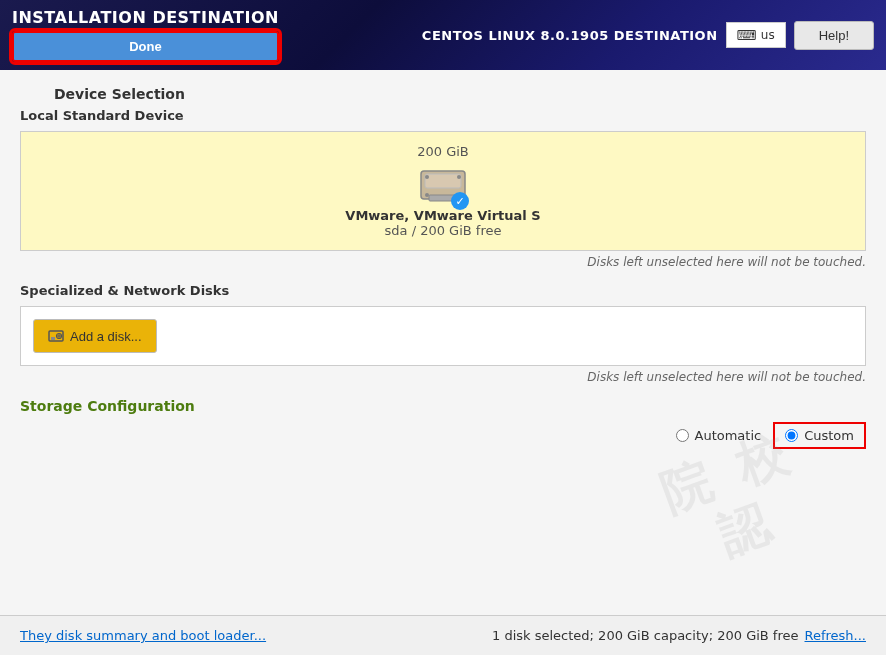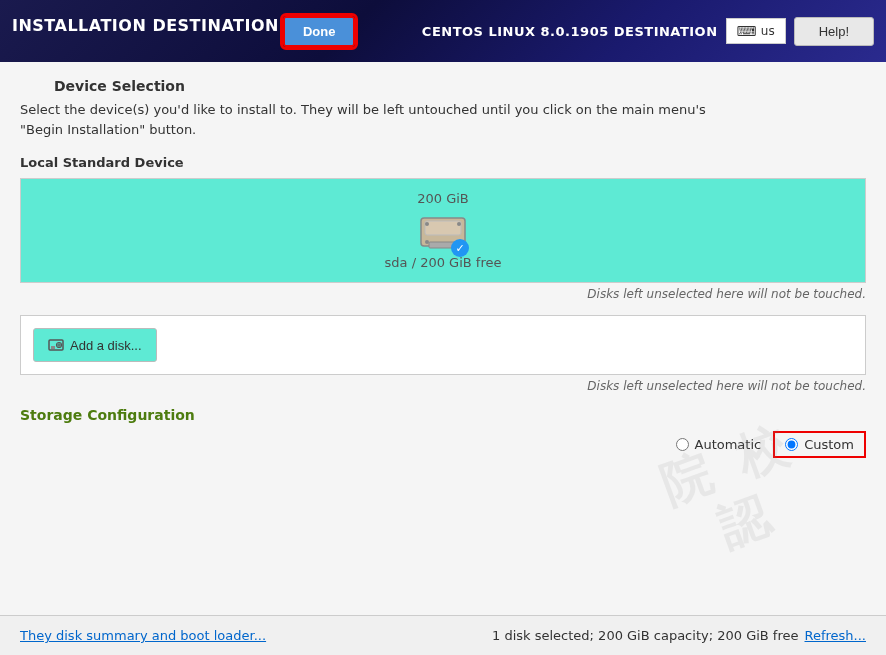--- a/index.html
+++ b/index.html
@@ -16,21 +16,21 @@
     .header {
       background: linear-gradient(135deg, #1a1a4e 0%, #0d0d3b 40%, #1a1a6e 70%, #2a2a8e 100%);
       display: flex;
       align-items: center;
       justify-content: space-between;
       padding: 8px 12px;
       min-height: 62px;
     }
     .header-left {
       display: flex;
-      flex-direction: row;
+      flex-direction: column;
       gap: 4px;
     }
     .header-title {
       color: white;
       font-size: 16px;
       font-weight: bold;
       letter-spacing: 0.5px;
     }
     .done-btn {
       background: #4a90d9;
@@ -105,21 +105,21 @@
     .sub-section-title {
       font-size: 13px;
       font-weight: bold;
       color: #333;
       margin-bottom: 8px;
     }
 
     
     .disk-box {
       border: 1px solid #ccc;
-      background: #5eead4;
+      background: #fef9c3;
       padding: 12px 16px;
       margin-bottom: 4px;
       display: flex;
       flex-direction: column;
       align-items: center;
       min-height: 100px;
       position: relative;
     }
 
     .disk-size {
@@ -159,21 +159,21 @@
       border: 1px solid #ccc;
       background: white;
       padding: 10px 12px;
       margin-bottom: 4px;
       min-height: 60px;
       display: flex;
       align-items: center;
     }
 
     .add-disk-btn {
-      background: #5eead4;
+      background: #eab308;
       border: 1px solid #bbb;
       padding: 8px 14px;
       font-size: 13px;
       cursor: pointer;
       border-radius: 3px;
       display: flex;
       align-items: center;
       gap: 6px;
       color: #333;
     }
@@ -306,24 +306,20 @@
       <span>us</span>
     </div>
     <button class="help-btn">Help!</button>
   </div>
 </div>
 
 <div class="content-wrapper">
 <div class="main-content">
 
   <div class="section-title">Device Selection</div>
-  <div class="description">
-    <span>Select the device(s) you'd like to install to.  They will be left untouched until you click on the main menu's</span><br>
-    <span>"Begin Installation" button.</span>
-  </div>
 
   <div class="sub-section-title">Local Standard Device</div>
   <div class="disk-box">
     <div class="disk-size">200 GiB</div>
     <div class="disk-icon-area">
       <div style="position:relative; display:inline-block;">
         <svg class="hdd-svg" viewBox="0 0 48 38" xmlns="http://www.w3.org/2000/svg">
 
           <rect x="2" y="4" width="44" height="28" rx="3" ry="3" fill="#c8b89a" stroke="#888" stroke-width="1.5"></rect>
 
@@ -332,28 +328,30 @@
           <rect x="6" y="7" width="36" height="14" rx="2" fill="#d8c8b0" stroke="#bbb" stroke-width="1"></rect>
 
           <circle cx="8" cy="10" r="2" fill="#888"></circle>
           <circle cx="40" cy="10" r="2" fill="#888"></circle>
           <circle cx="8" cy="28" r="2" fill="#888"></circle>
           <circle cx="40" cy="28" r="2" fill="#888"></circle>
         </svg>
         <div class="checkmark-badge">✓</div>
       </div>
     </div>
+    <div class="disk-name">VMware, VMware Virtual S</div>
     <div class="disk-info">
       <span>sda</span>
       <span> /  </span>
       <span>200 GiB free</span>
     </div>
   </div>
   <div class="disk-note">Disks left unselected here will not be touched.</div>
 
+  <div class="sub-section-title">Specialized &amp; Network Disks</div>
   <div class="network-box">
     <button class="add-disk-btn">
       <svg width="16" height="16" viewBox="0 0 16 16">
         <rect x="1" y="3" width="14" height="10" rx="1" fill="none" stroke="#555" stroke-width="1.5"></rect>
         <rect x="3" y="9" width="4" height="3" fill="#888"></rect>
         <circle cx="11" cy="8" r="2.5" fill="none" stroke="#555" stroke-width="1.2"></circle>
         <line x1="11" y1="6" x2="11" y2="10" stroke="#555" stroke-width="1"></line>
         <line x1="9" y1="8" x2="13" y2="8" stroke="#555" stroke-width="1"></line>
       </svg>
       <span>Add a disk...</span>

